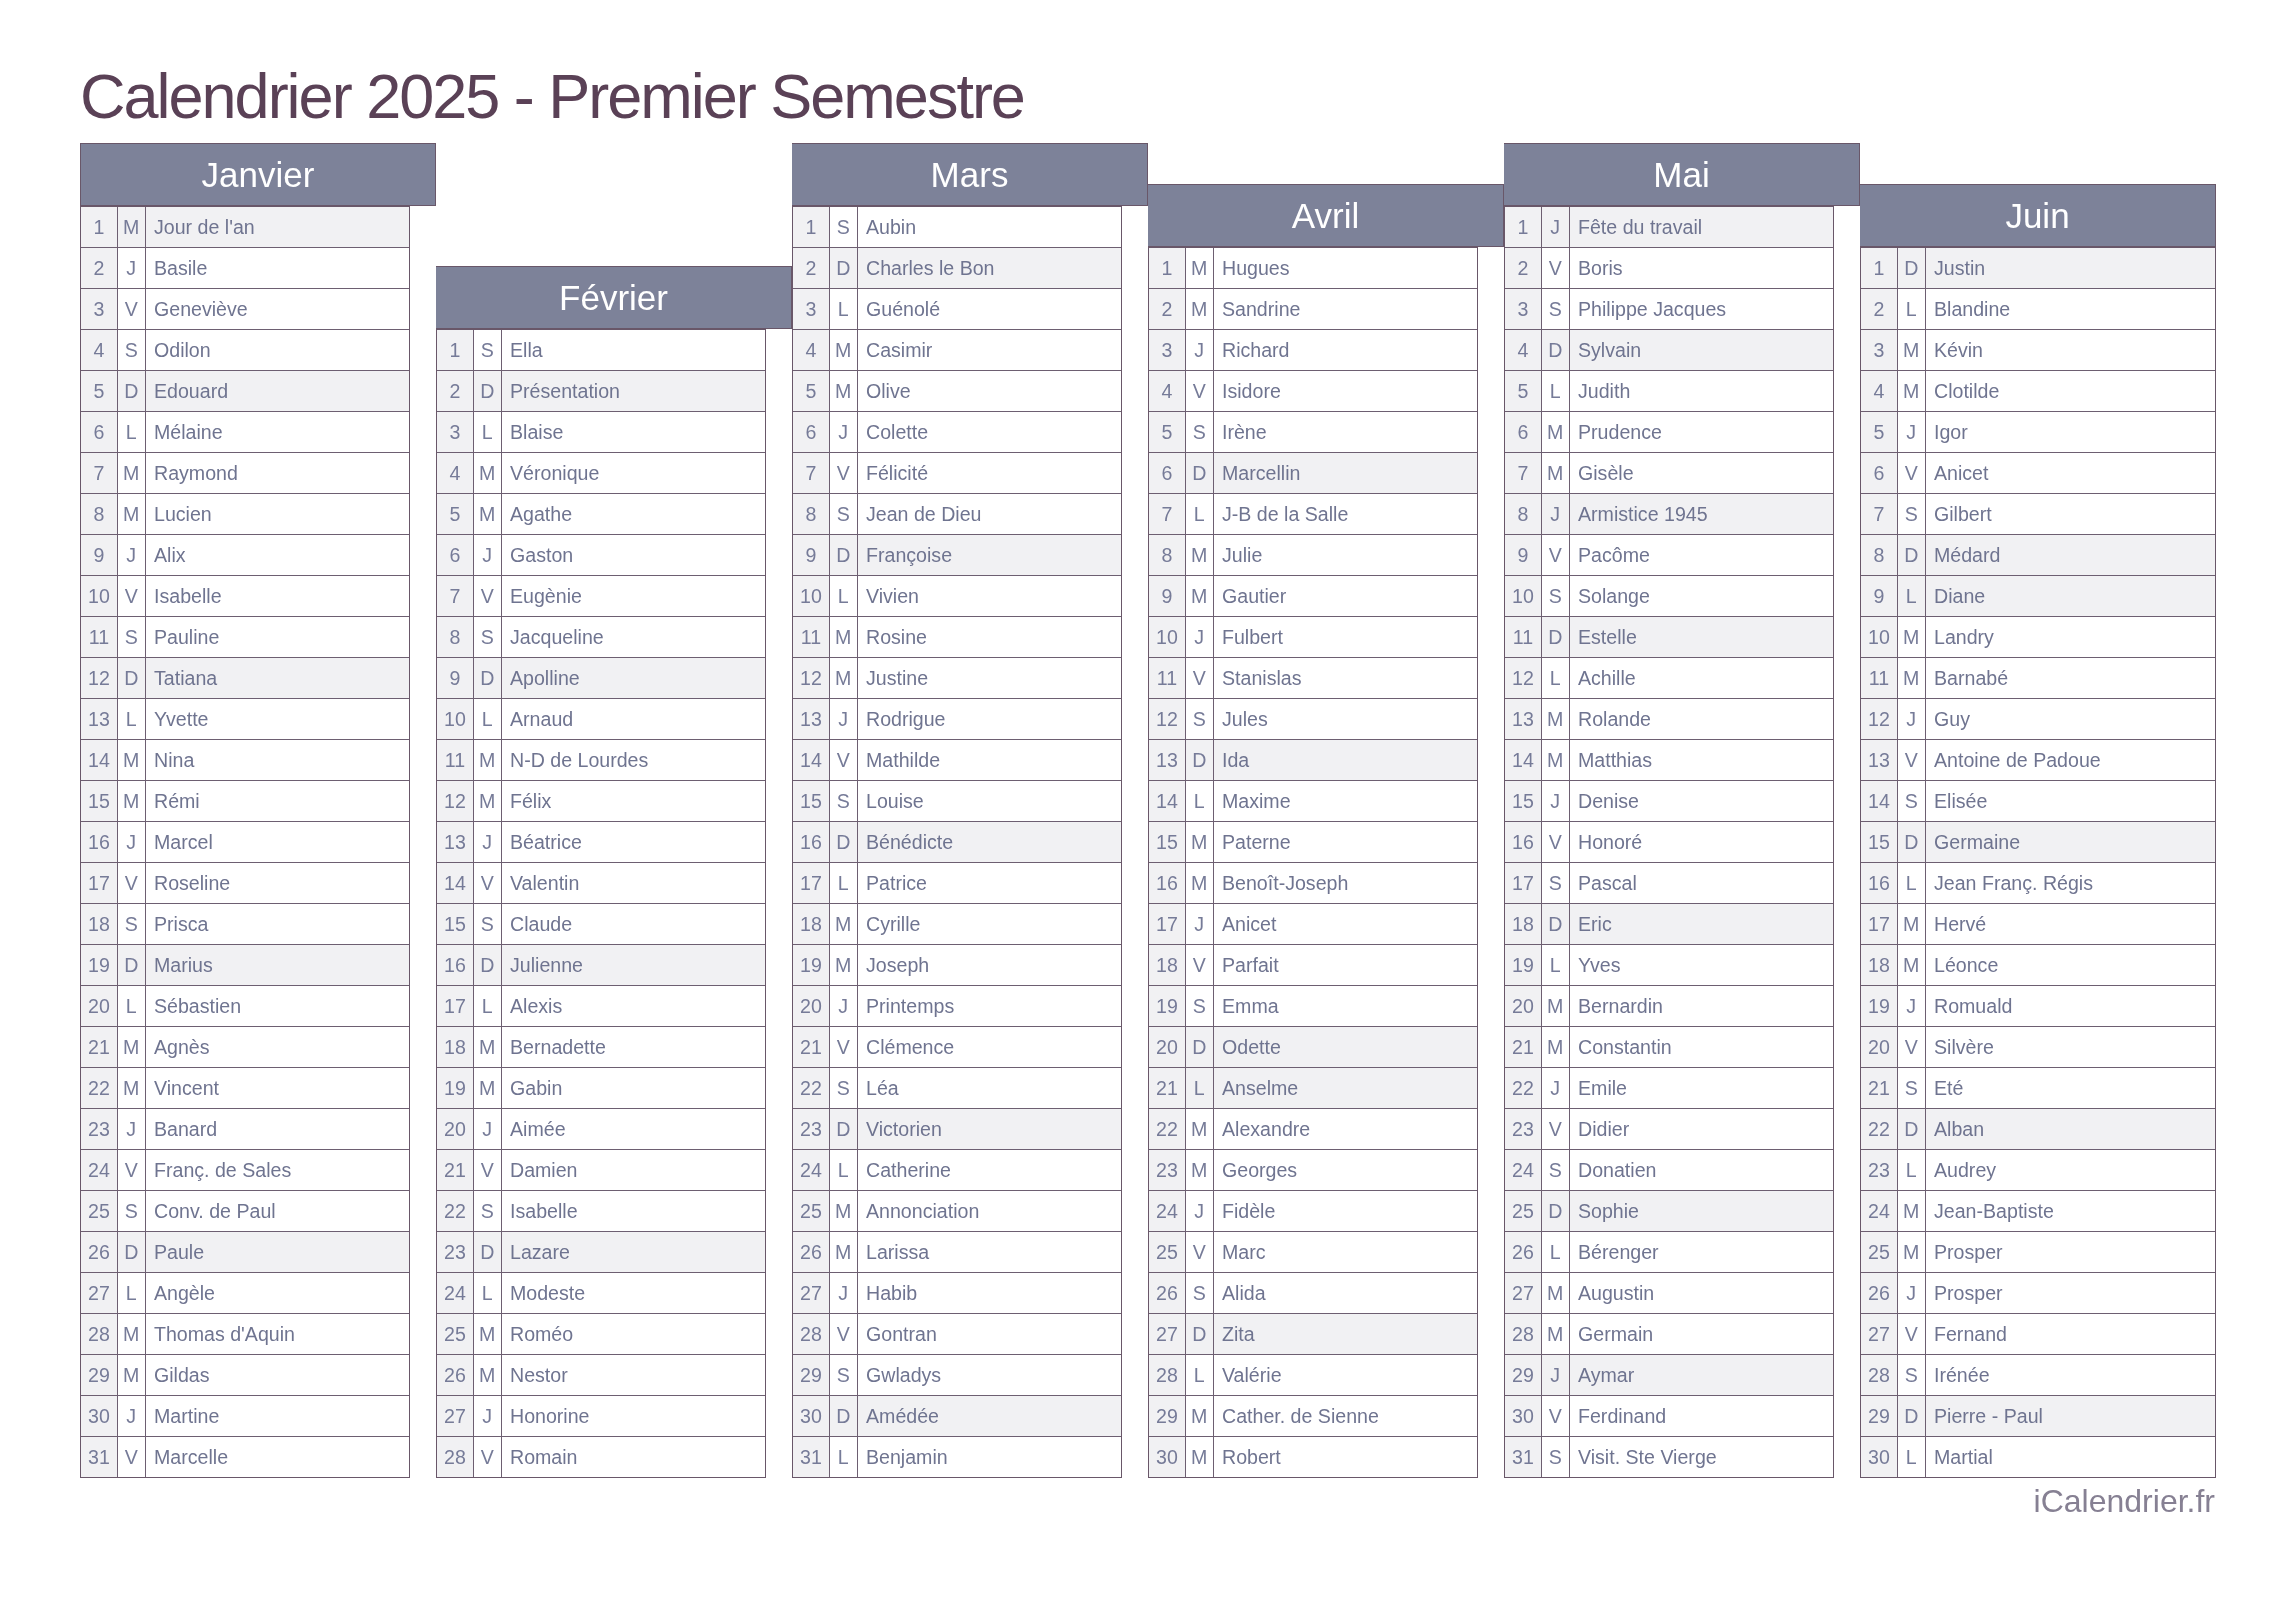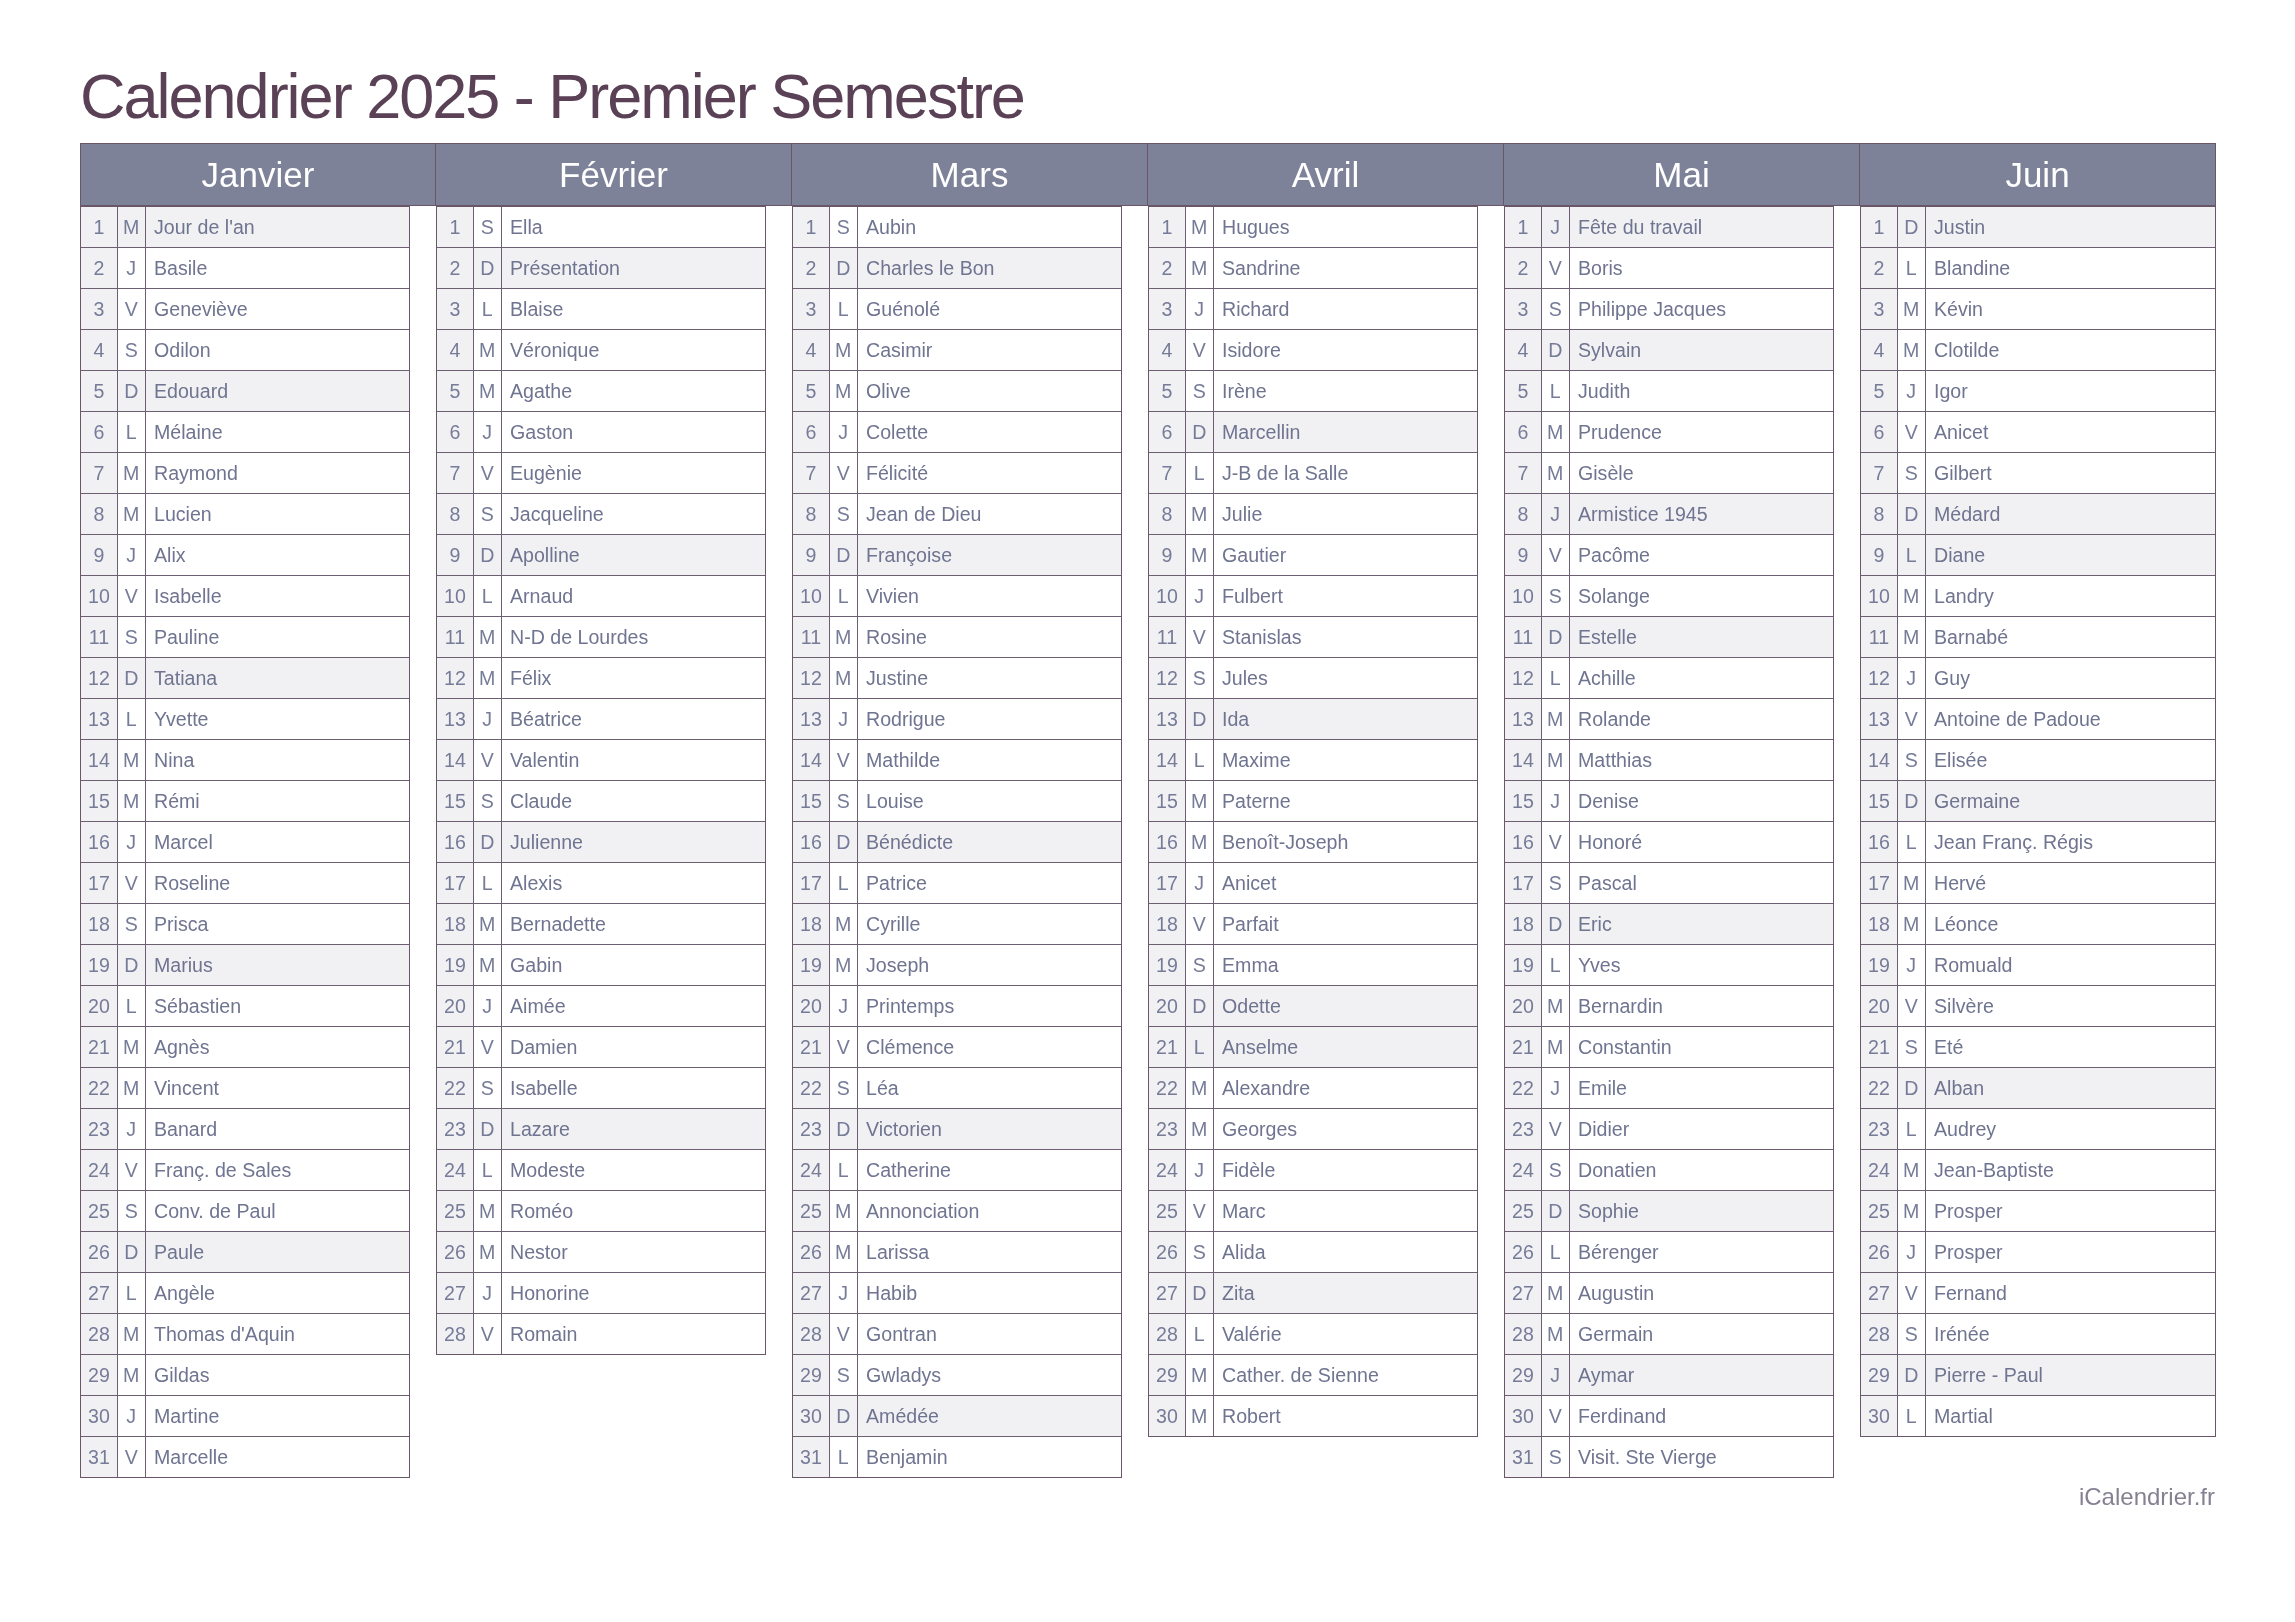--- a/index.html
+++ b/index.html
@@ -16,21 +16,21 @@
   html,body{width:2295px;height:1622px;background:#ffffff;
     font-family:"Liberation Sans","DejaVu Sans",sans-serif;}
   .page{position:relative;width:2295px;height:1530px;overflow:hidden;background:#fff;}
   .title{
     position:absolute;left:80px;top:60px;
     font-size:63px;font-weight:400;letter-spacing:-2px;
     color:var(--titlecolor);white-space:nowrap;
   }
   .calendar{
     position:absolute;left:80px;top:143px;width:2135px;
-    display:flex;flex-direction:row;align-items:flex-start;
+    display:flex;flex-direction:row;align-items:flex-end;
   }
   .month{width:356px;flex:0 0 356px;}
   .month-header{
     height:63px;width:100%;
     background:var(--band-bg);
     border-top:1.3px solid var(--band-border);
     border-bottom:1.3px solid var(--band-border);
     border-right:0.7px solid var(--band-border);
     color:#ffffff;font-size:35px;
     display:flex;align-items:center;justify-content:center;
@@ -51,21 +51,21 @@
     font-size:19.6px;color:var(--daytext);
     overflow:hidden;white-space:nowrap;
   }
   .num{width:37px;justify-content:center;background:var(--shade);
     border-right:0.7px solid var(--grid);}
   .wd{width:27.5px;justify-content:center;border-right:0.7px solid var(--grid);}
   .nm{flex:1;padding-left:8.5px;color:var(--nametext);}
   .day-row.hl .wd,.day-row.hl .nm{background:var(--shade);}
   .footer{
     position:absolute;right:80px;top:1483px;
-    font-size:24px;color:var(--footercolor);white-space:nowrap;margin-left:21px;
+    font-size:32px;color:var(--footercolor);white-space:nowrap;margin-left:21px;
   }
 </style>
 </head>
 <body>
 
 <div class="page">
   <h1 class="title">Calendrier 2025 - Premier Semestre</h1>
   <div class="calendar" id="calendar">
       <div class="month">
         <div class="month-header">Janvier</div>

